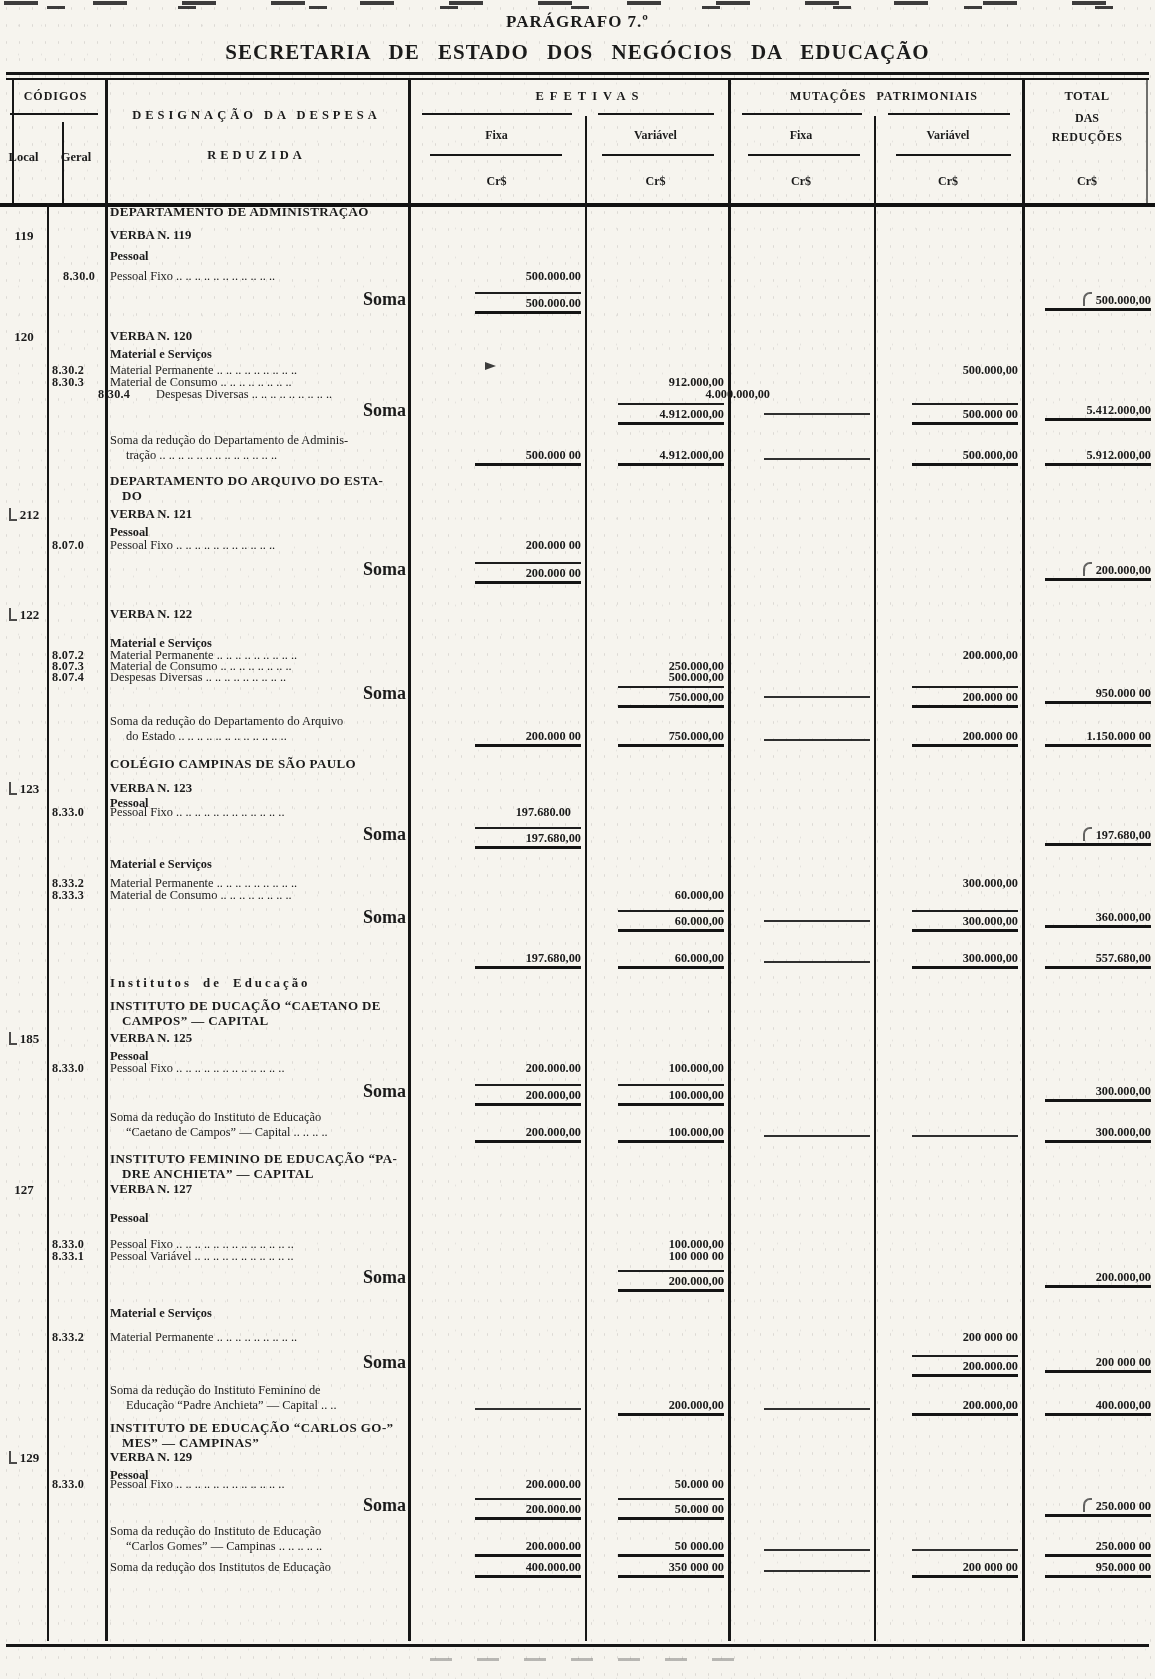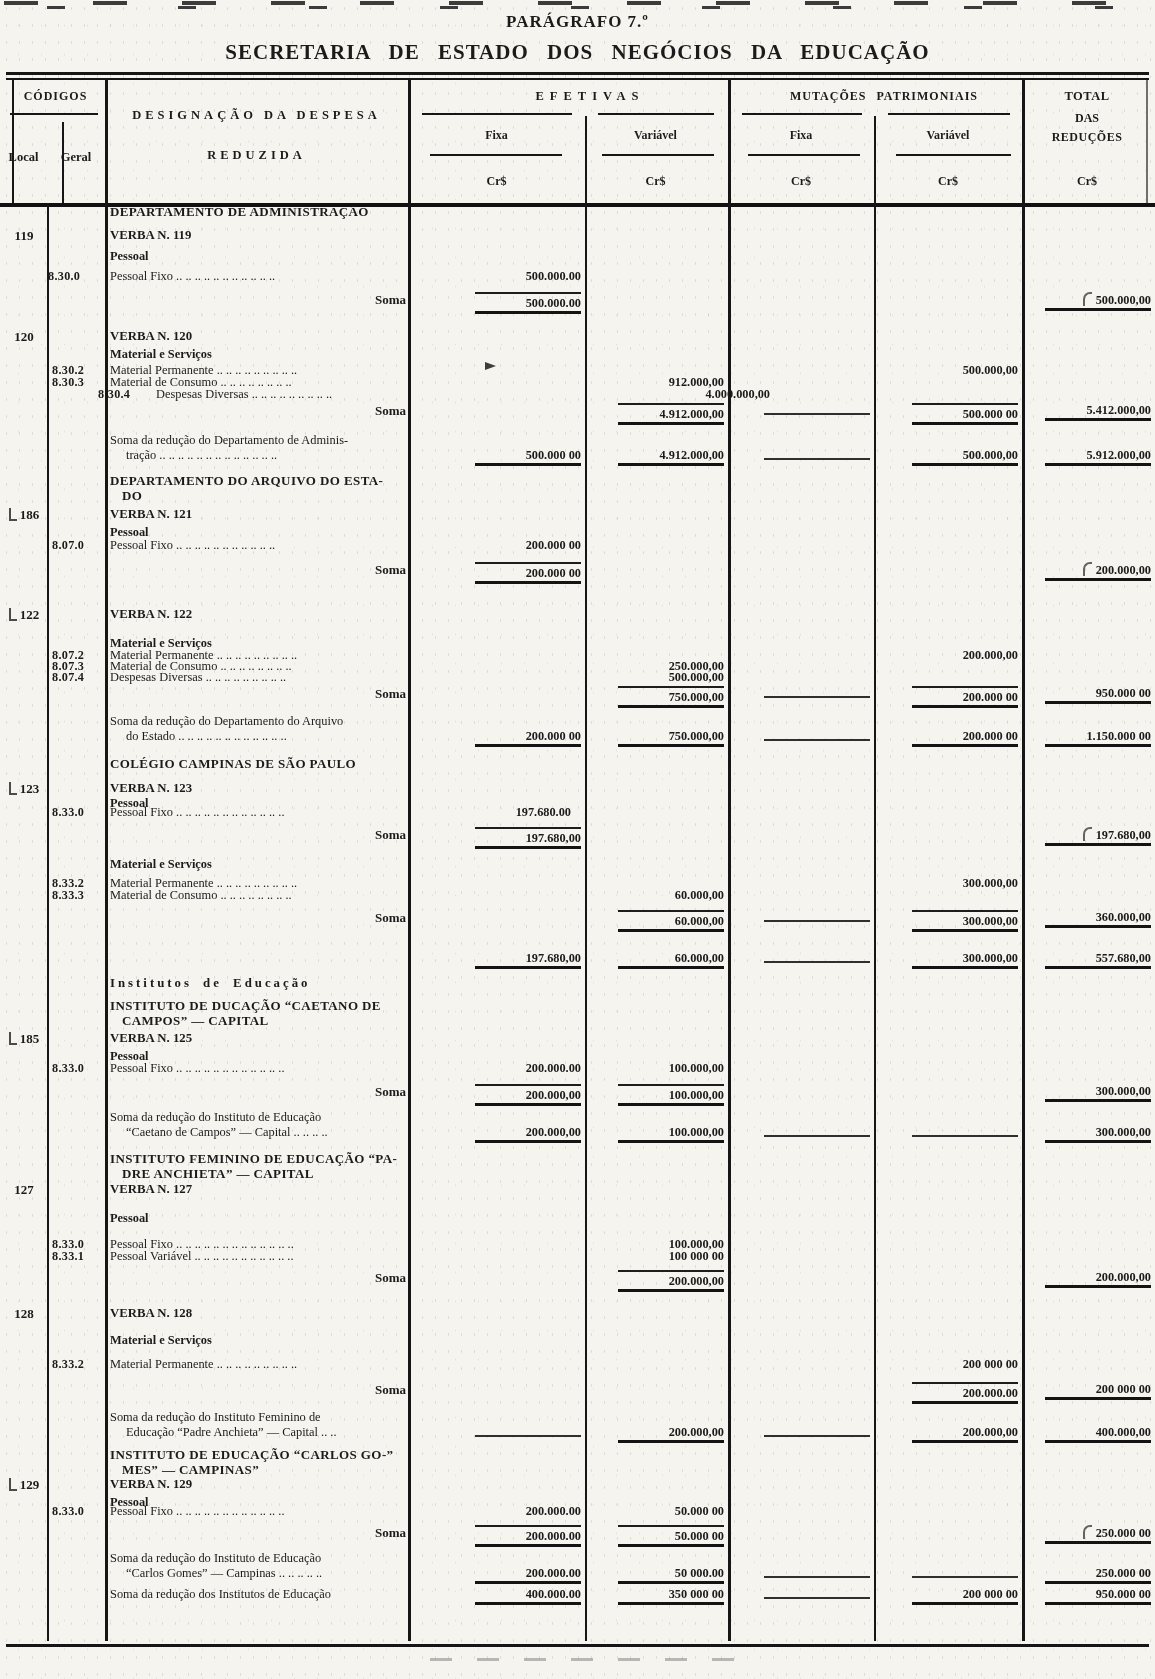--- a/index.html
+++ b/index.html
@@ -50,21 +50,21 @@
   .desig{font-size:12.6px; line-height:15px;}
   .desig .d1,.desig .d2{white-space:nowrap; overflow:hidden;}
   .sect .d1,.sect2 .d1,.sect2 .d2{font-weight:bold; font-size:13px; letter-spacing:.4px;}
   .sect2 .d2{padding-left:12px;}
   .spread .d1{font-weight:bold; font-size:12.8px; letter-spacing:3px; word-spacing:5px;}
   .verba .d1,.verba2 .d1{font-weight:bold; font-size:12.8px;}
   .verba2 .d2{font-weight:bold; font-size:12.4px; margin-top:3px;}
   .compact .d2{margin-top:0;}
   .sub .d1{font-weight:bold; font-size:12.4px;}
   .item .d1{font-size:12.4px;}
-  .somalab{text-align:right; padding-right:12px; font-weight:600; font-size:13px;}
+  .somalab{text-align:right; padding-right:12px; font-weight:600; font-size:18px;}
   .somared .d1,.somared .d2{font-size:12.4px;}
   .somared .d2{padding-left:16px;}
   .amt{text-align:right; font-weight:bold; font-size:12.3px; line-height:14px;}
   .amt.off2{top:16px;}
   .val{display:inline-block; min-width:106px; padding-bottom:1px;}
   .val.lt{border-top:2px solid #1d1d1d; padding-top:2px;}
   .val.lb{border-bottom:3px solid #141414;}
   .dashline{display:inline-block; width:106px; height:10px;
     border-bottom:2px solid #1a1a1a; opacity:.9;}
   .curl{display:inline-block; width:7px; height:12px; border-left:2px solid #333;
@@ -152,21 +152,21 @@
         <div class="cell desig" style="left: 110px; width: 296px;">
           <div class="d1">VERBA N. 119</div>
         </div>
       </div>
       <div class="row sub" style="height: 20px;">
         <div class="cell desig" style="left: 110px; width: 296px;">
           <div class="d1">Pessoal</div>
         </div>
       </div>
       <div class="row item" style="height: 23px;">
-        <div class="cell geralcell" style="left: 48px; width: 50px;">8.30.0</div>
+        <div class="cell geralcell" style="left: 63px; width: 50px;">8.30.0</div>
         <div class="cell desig" style="left: 110px; width: 296px;">
           <div class="d1">Pessoal Fixo .. .. .. .. .. .. .. .. .. .. ..</div>
         </div>
         <div class="cell amt amt-ef" style="left: 410px; width: 171px; padding-right: 14px;"><div class="val"><span>500.000.00</span></div></div>
       </div>
       <div class="row soma" style="height: 37px;">
         <div class="cell desig somalab" style="left: 110px; width: 296px;">Soma</div>
         <div class="cell amt amt-ef" style="left: 410px; width: 171px; padding-right: 14px;"><div class="val lt lb"><span>500.000.00</span></div></div>
         <div class="cell amt amt-tot" style="left: 1022px; width: 129px; padding-right: 6px;"><div class="val lb"><span class="curl"></span><span>500.000,00</span></div></div>
       </div>
@@ -216,21 +216,21 @@
         <div class="cell amt amt-mv off2" style="left: 876px; width: 142px; padding-right: 16px;"><div class="val lb"><span>500.000,00</span></div></div>
         <div class="cell amt amt-tot off2" style="left: 1022px; width: 129px; padding-right: 6px;"><div class="val lb"><span>5.912.000,00</span></div></div>
       </div>
       <div class="row sect2" style="height: 34px;">
         <div class="cell desig" style="left: 110px; width: 296px;">
           <div class="d1">DEPARTAMENTO DO ARQUIVO DO ESTA-</div>
           <div class="d2">DO</div>
         </div>
       </div>
       <div class="row verba2" style="height: 31px;">
-        <div class="cell localcell" style="left: 2px; width: 44px;"><span class="lbr"></span><span>186</span></div>
+        <div class="cell localcell" style="left: 2px; width: 44px;"><span class="lbr"></span><span>212</span></div>
         <div class="cell desig" style="left: 110px; width: 296px;">
           <div class="d1">VERBA N. 121</div>
           <div class="d2">Pessoal</div>
         </div>
       </div>
       <div class="row item" style="height: 24px;">
         <div class="cell geralcell" style="left: 52px; width: 50px;">8.07.0</div>
         <div class="cell desig" style="left: 110px; width: 296px;">
           <div class="d1">Pessoal Fixo .. .. .. .. .. .. .. .. .. .. ..</div>
         </div>
@@ -420,26 +420,20 @@
         <div class="cell desig" style="left: 110px; width: 296px;">
           <div class="d1">Pessoal Variável .. .. .. .. .. .. .. .. .. .. ..</div>
         </div>
         <div class="cell amt amt-ev" style="left: 587px; width: 137px; padding-right: 16px;"><div class="val"><span>100 000 00</span></div></div>
       </div>
       <div class="row soma" style="height: 36px;">
         <div class="cell desig somalab" style="left: 110px; width: 296px;">Soma</div>
         <div class="cell amt amt-ev" style="left: 587px; width: 137px; padding-right: 16px;"><div class="val lt lb"><span>200.000,00</span></div></div>
         <div class="cell amt amt-tot" style="left: 1022px; width: 129px; padding-right: 6px;"><div class="val lb"><span>200.000,00</span></div></div>
       </div>
-      <div class="row verba" style="height: 27px;">
-        <div class="cell localcell" style="left: 2px; width: 44px;"><span>128</span></div>
-        <div class="cell desig" style="left: 110px; width: 296px;">
-          <div class="d1">VERBA N. 128</div>
-        </div>
-      </div>
       <div class="row sub" style="height: 24px;">
         <div class="cell desig" style="left: 110px; width: 296px;">
           <div class="d1">Material e Serviços</div>
         </div>
       </div>
       <div class="row item" style="height: 25px;">
         <div class="cell geralcell" style="left: 52px; width: 50px;">8.33.2</div>
         <div class="cell desig" style="left: 110px; width: 296px;">
           <div class="d1">Material Permanente .. .. .. .. .. .. .. .. ..</div>
         </div>

